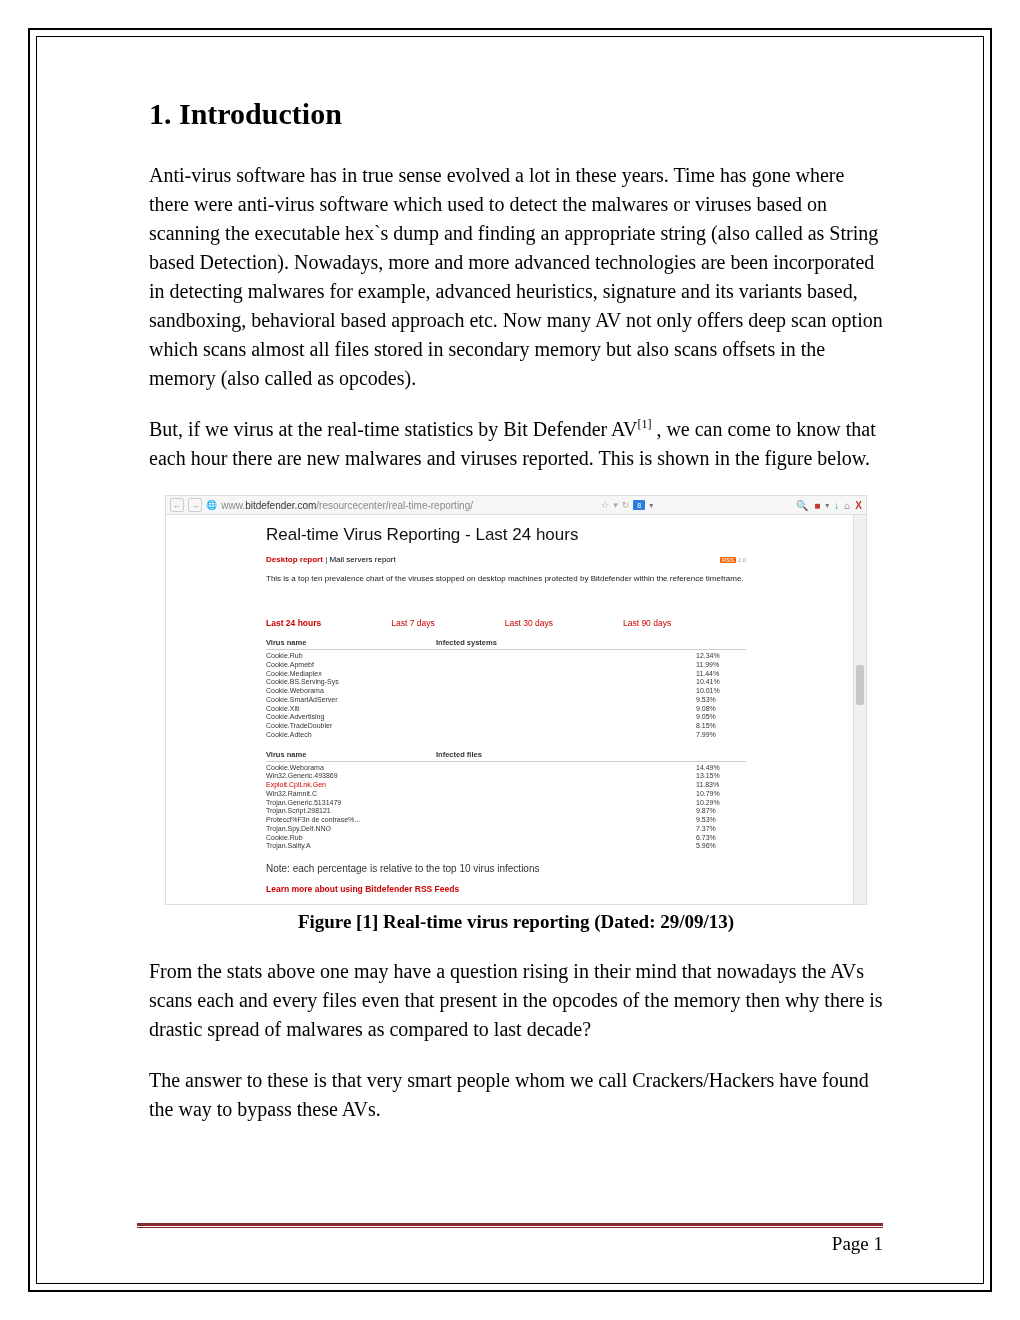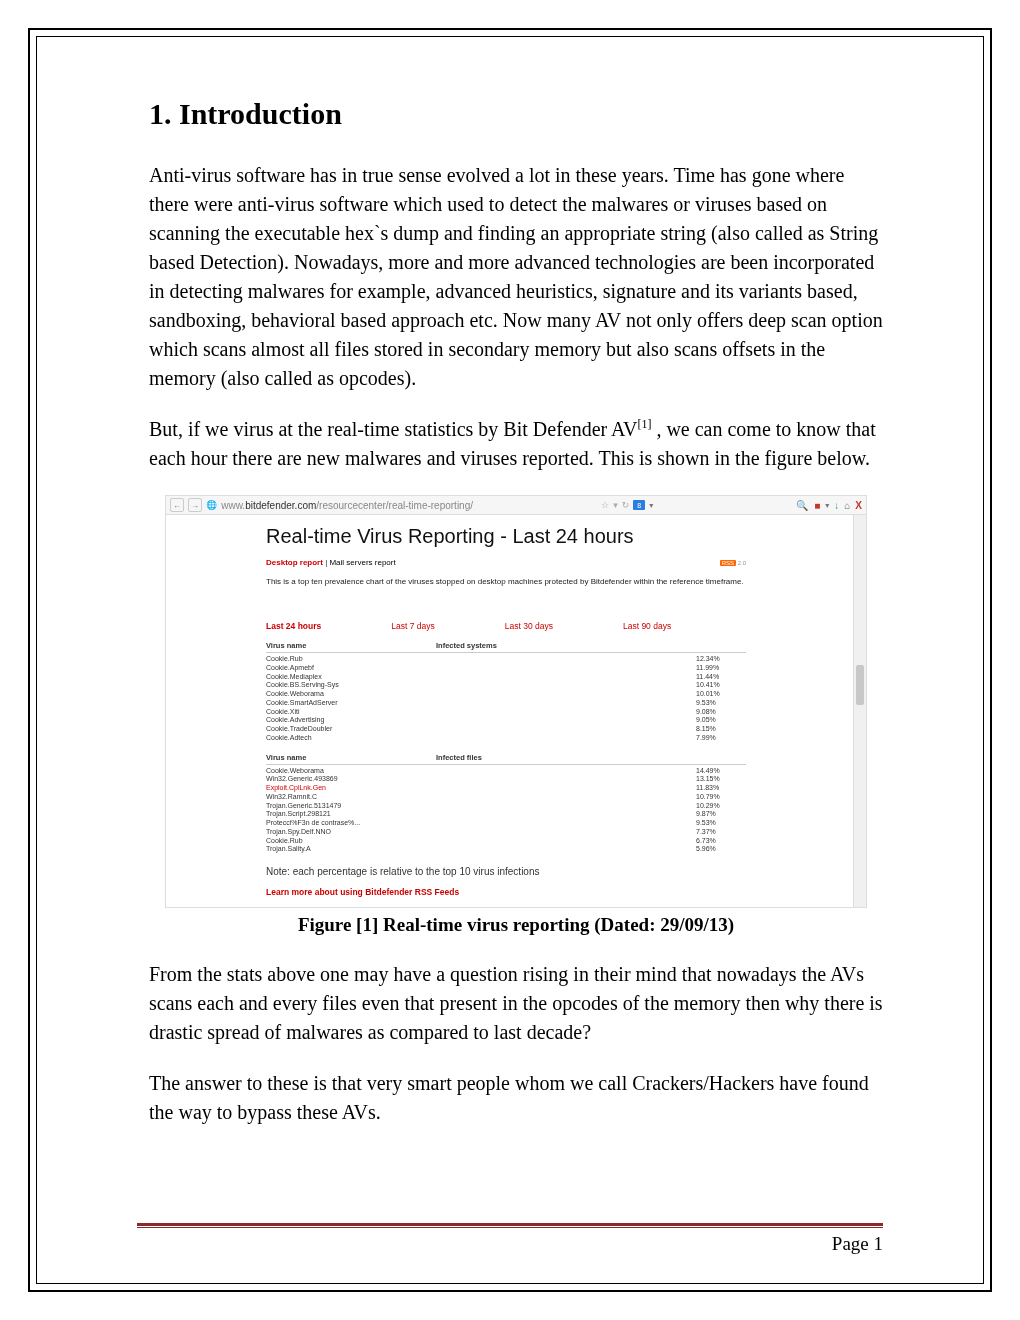--- a/index.html
+++ b/index.html
@@ -109,21 +109,21 @@
   }
   .scrollbar-right::before {
     content: "";
     position: absolute;
     left: 2px; right: 2px;
     top: 150px; height: 40px;
     background: #c8c8c8;
     border-radius: 2px;
   }
   .report-title {
-    font-size: 20px;
+    font-size: 17px;
     font-weight: normal;
     color: #111;
     margin-bottom: 10px;
     font-family: Arial, sans-serif;
   }
   .report-tabs {
     display: flex;
     align-items: center;
     justify-content: space-between;
     padding-right: 100px;

